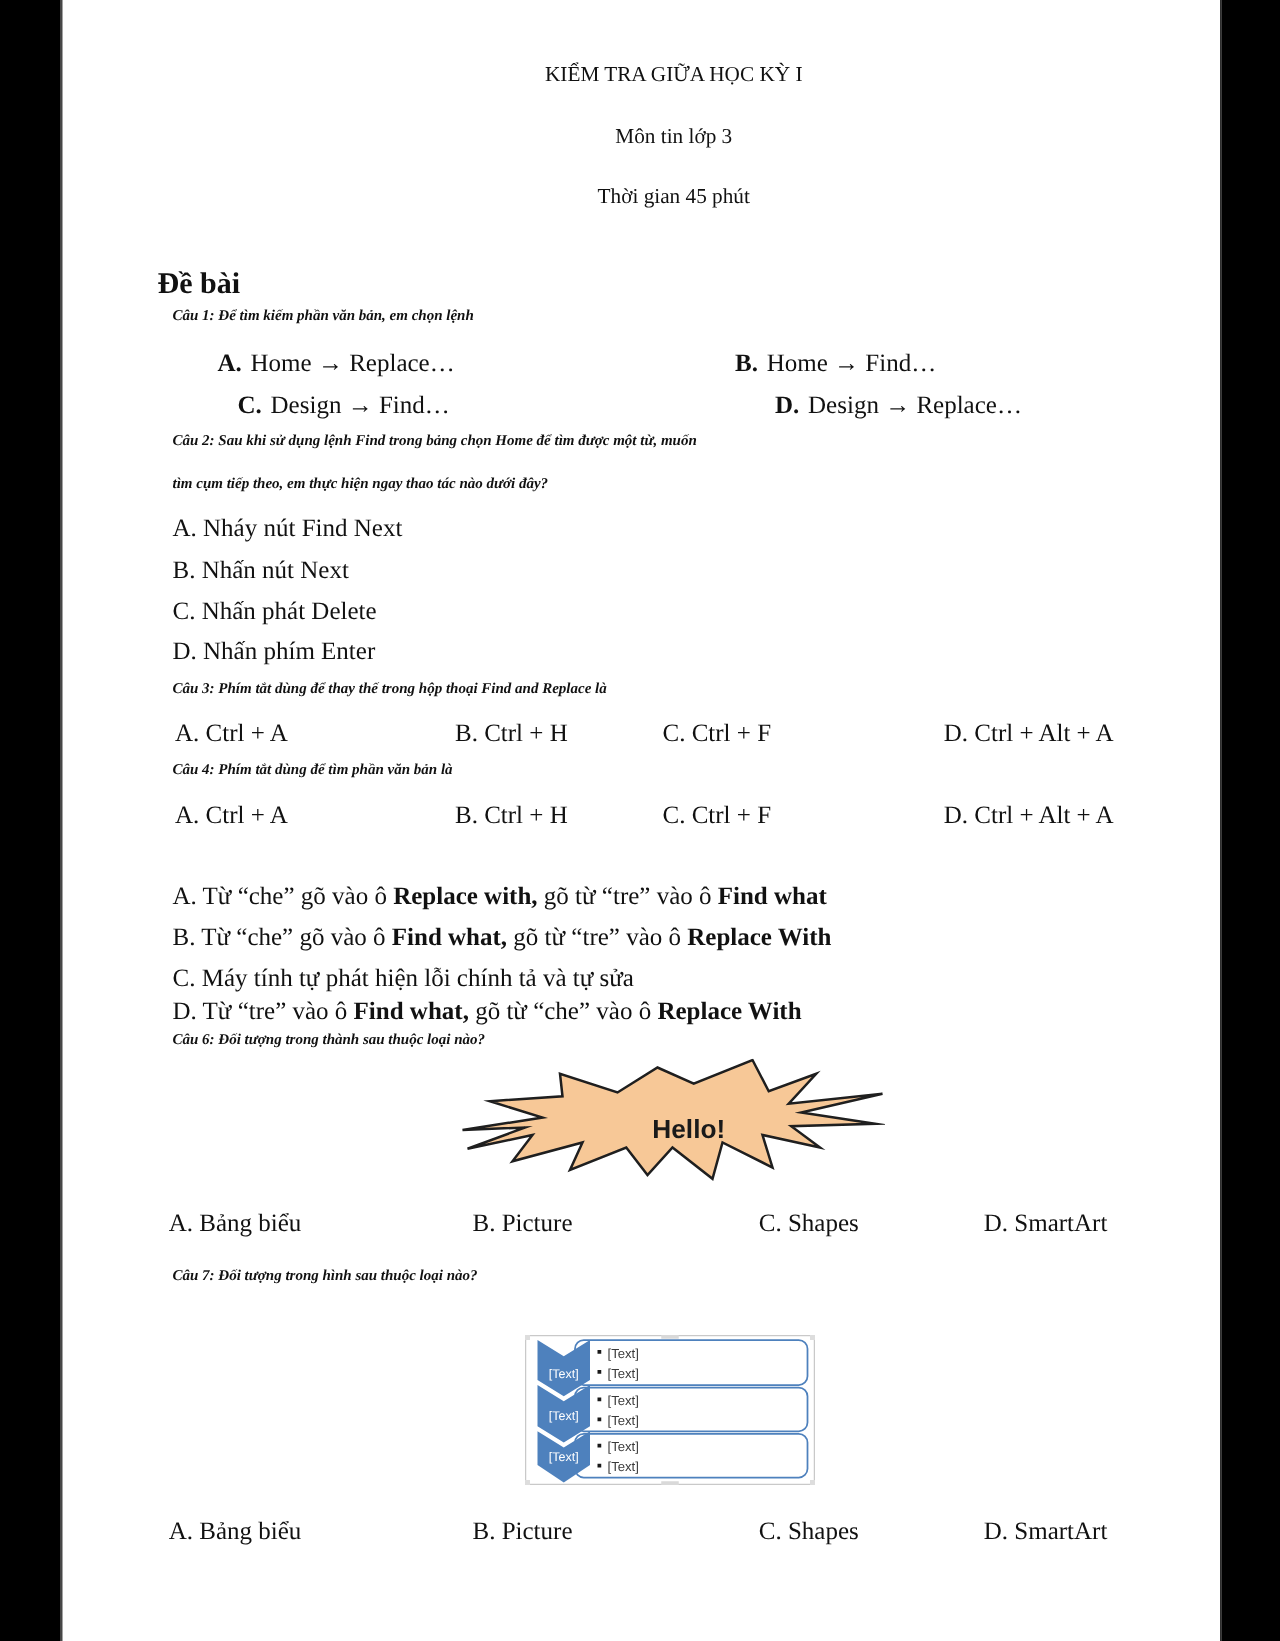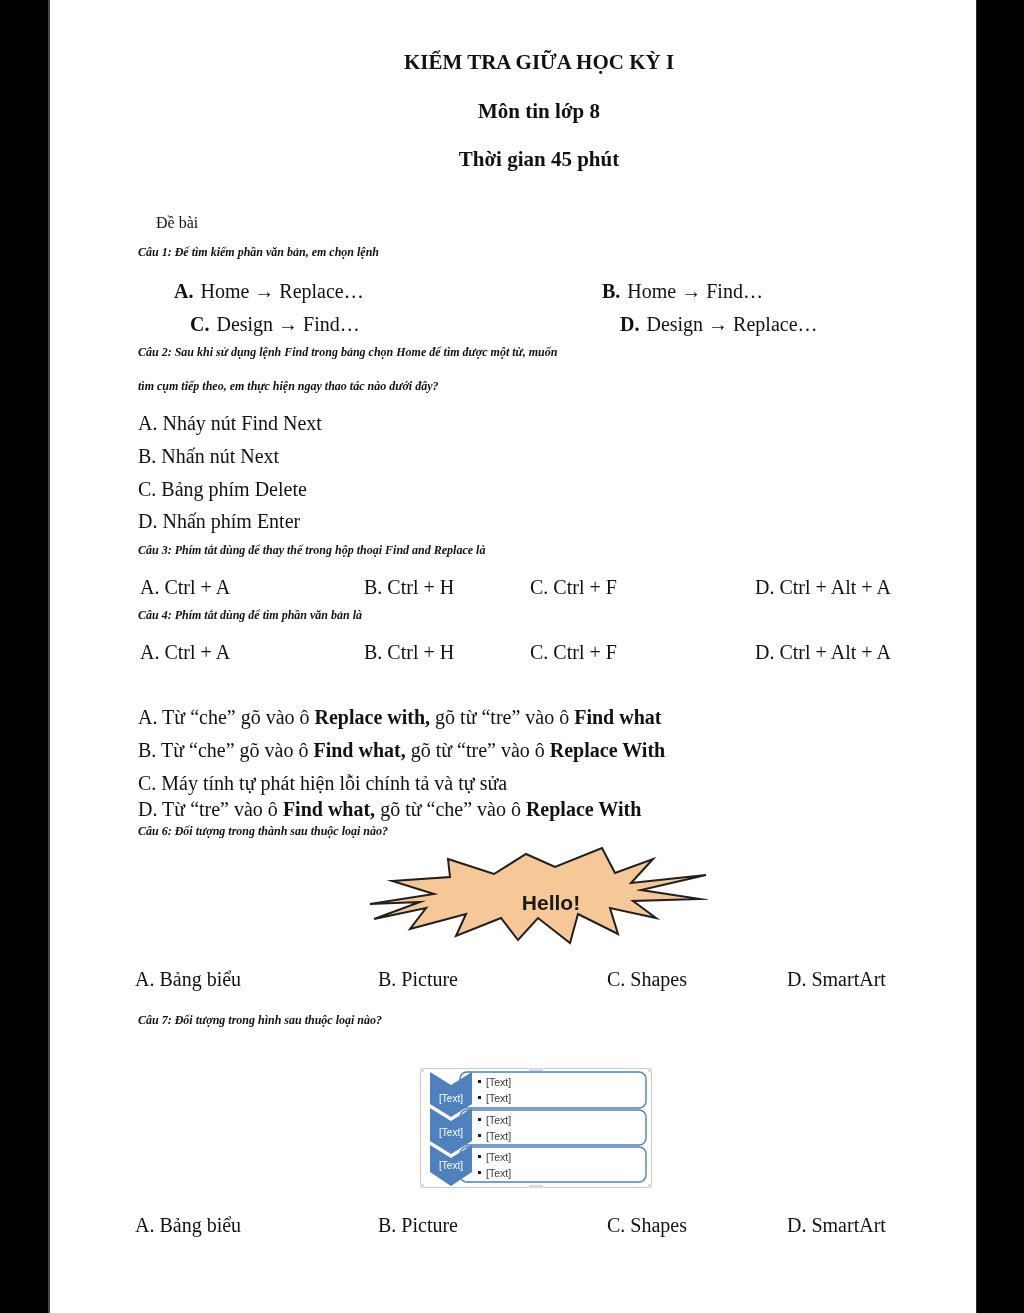--- a/index.html
+++ b/index.html
@@ -12,54 +12,54 @@
     overflow:hidden;
   }
   .paper{
     position:absolute;left:48px;top:0;width:929px;height:1313px;
     background:#fff;
     border-left:2px solid #474747;
     border-right:1px solid #2e2e2e;
     box-sizing:border-box;
   }
   .abs{position:absolute;white-space:nowrap;}
-  .center-line{left:49px;width:880px;text-align:center;font-weight:700;font-size:21px;}
+  .center-line{left:49px;width:880px;text-align:center;font-weight:400;font-size:17px;}
   .qhead{left:88px;font-weight:700;font-style:italic;font-size:12px;}
   .body-text{font-size:20px;}
   .opt-letter{font-weight:700;margin-right:7px;}
   .optrow span{position:absolute;top:0;font-size:20px;white-space:nowrap;}
   .q2line{white-space:nowrap;}
   svg text{font-family:"Liberation Sans", sans-serif;}
 </style>
 </head>
 <body>
 
 <div class="paper">
 
   <div class="abs center-line" style="top:50px">KIỂM TRA GIỮA HỌC KỲ I</div>
-  <div class="abs center-line" style="top:99px">Môn tin lớp 8</div>
+  <div class="abs center-line" style="top:99px">Môn tin lớp 3</div>
   <div class="abs center-line" style="top:147px">Thời gian 45 phút</div>
 
-  <div class="abs" style="left:106px;top:214px;font-weight:400;font-size:16px">Đề bài</div>
+  <div class="abs" style="left:76px;top:214px;font-weight:700;font-size:24px">Đề bài</div>
 
   <div class="abs qhead" style="top:245px">Câu 1: Để tìm kiếm phần văn bản, em chọn lệnh</div>
   <div class="abs optrow" style="left:0;top:280px;width:929px;height:26px">
     <span style="left:124px"><b class="opt-letter">A.</b><span style="position:static">Home → Replace…</span></span>
-    <span style="left:552px"><b class="opt-letter">B.</b><span style="position:static">Home → Find…</span></span>
+    <span style="left:538px"><b class="opt-letter">B.</b><span style="position:static">Home → Find…</span></span>
   </div>
   <div class="abs optrow" style="left:16px;top:313px;width:929px;height:26px">
     <span style="left:124px"><b class="opt-letter">C.</b><span style="position:static">Design → Find…</span></span>
     <span style="left:554px"><b class="opt-letter">D.</b><span style="position:static">Design → Replace…</span></span>
   </div>
 
   <div class="abs qhead q2line" style="top:345px">Câu 2: Sau khi sử dụng lệnh Find trong bảng chọn Home để tìm được một từ, muốn</div>
   <div class="abs qhead q2line" style="top:379px">tìm cụm tiếp theo, em thực hiện ngay thao tác nào dưới đây?</div>
   <div class="abs body-text" style="left:88px;top:412px">A. Nháy nút Find Next</div>
   <div class="abs body-text" style="left:88px;top:445px">B. Nhấn nút Next</div>
-  <div class="abs body-text" style="left:88px;top:478px">C. Bảng phím Delete</div>
+  <div class="abs body-text" style="left:88px;top:478px">C. Nhấn phát Delete</div>
   <div class="abs body-text" style="left:88px;top:510px">D. Nhấn phím Enter</div>
 
   <div class="abs qhead" style="top:543px">Câu 3: Phím tắt dùng để thay thế trong hộp thoại Find and Replace là</div>
   <div class="abs optrow" style="left:0;top:576px;width:929px;height:26px">
     <span style="left:90px">A. Ctrl + A</span>
     <span style="left:314px">B. Ctrl + H</span>
     <span style="left:480px">C. Ctrl + F</span>
     <span style="left:705px">D. Ctrl + Alt + A</span>
   </div>
 

